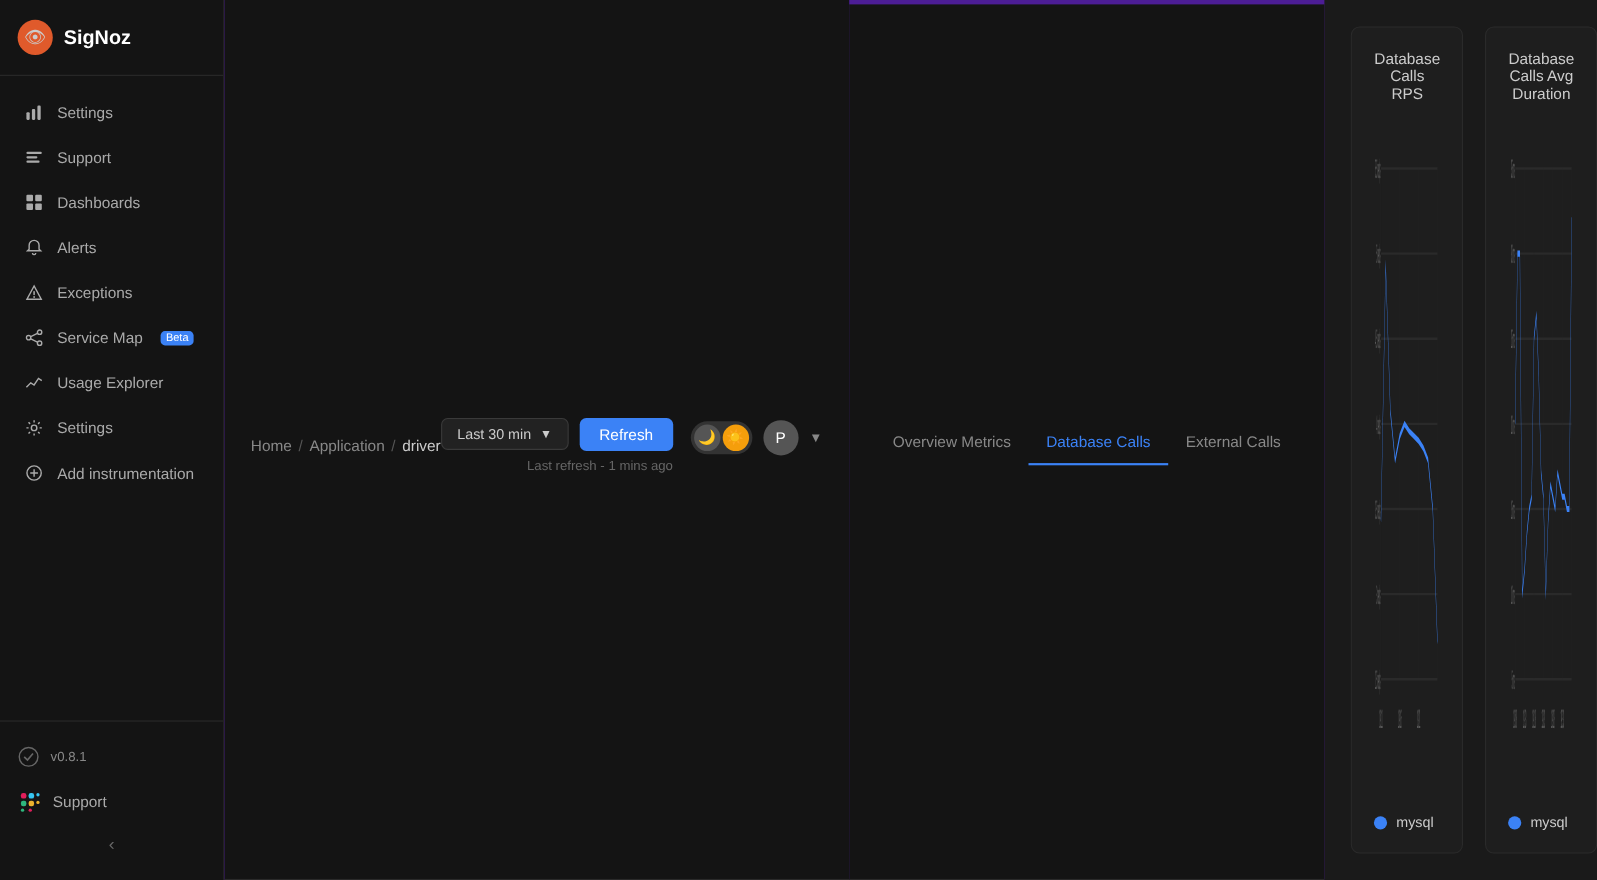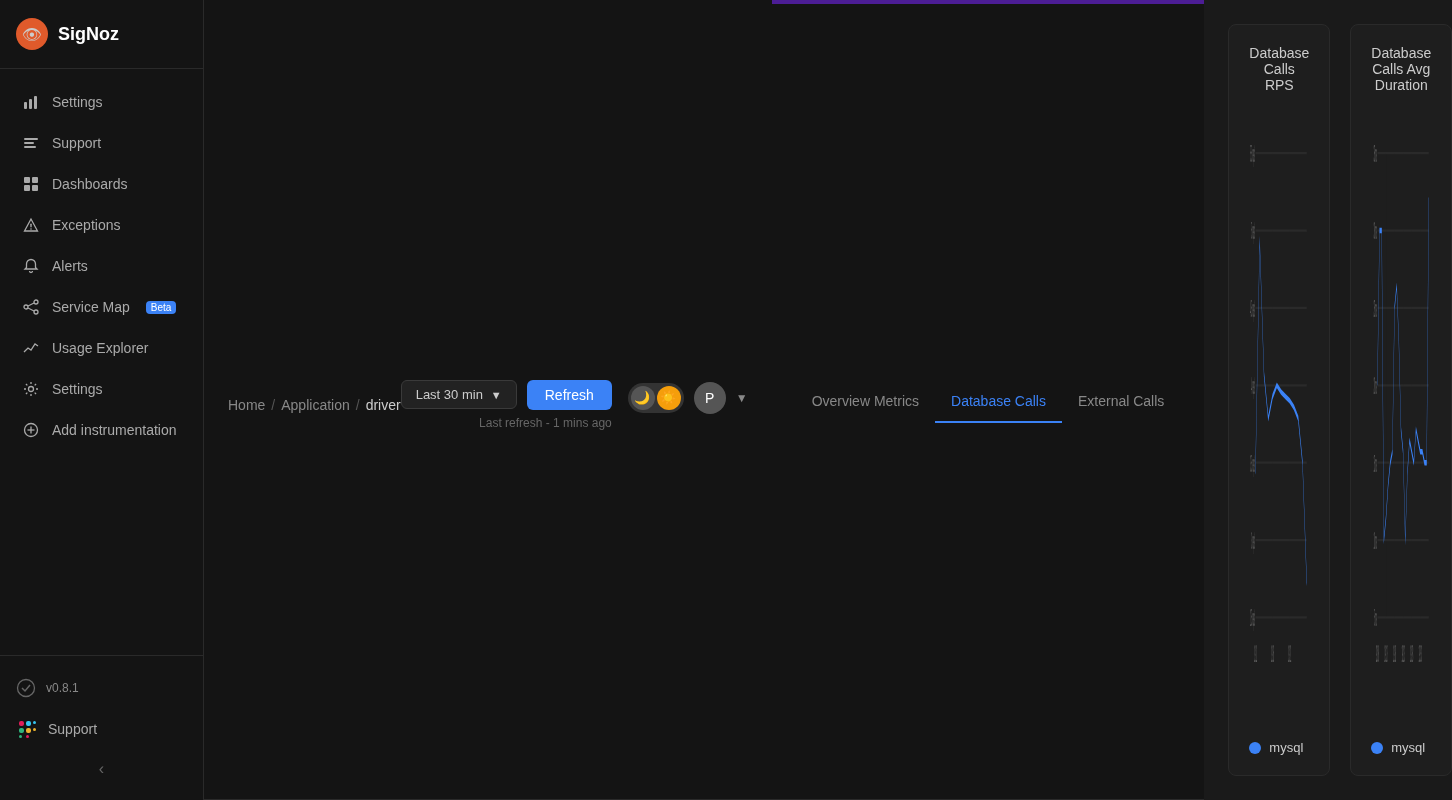--- a/index.html
+++ b/index.html
@@ -304,36 +304,36 @@
             <rect x="1" y="9" width="6" height="6" rx="1" fill="#aaa"></rect>
             <rect x="9" y="9" width="6" height="6" rx="1" fill="#aaa"></rect>
           </svg>
       </span>
       <span>Dashboards</span>
     </div>
 
     <div class="nav-item">
       <span class="nav-icon">
         <svg width="16" height="16" viewBox="0 0 16 16" fill="none">
+            <path d="M8 1.5A4.5 4.5 0 003.5 6v3.5L2 11h12l-1.5-1.5V6A4.5 4.5 0 008 1.5z" fill="none" stroke="#aaa" stroke-width="1.3"></path>
+            <path d="M6.5 13a1.5 1.5 0 003 0" fill="none" stroke="#aaa" stroke-width="1.3"></path>
+          </svg>
+      </span>
+      <span>Alerts</span>
+    </div>
+
+    <div class="nav-item">
+      <span class="nav-icon">
+        <svg width="16" height="16" viewBox="0 0 16 16" fill="none">
             <path d="M8 2L1.5 14h13L8 2z" fill="none" stroke="#aaa" stroke-width="1.3"></path>
             <rect x="7.3" y="6.5" width="1.4" height="4" rx="0.7" fill="#aaa"></rect>
             <circle cx="8" cy="12" r="0.8" fill="#aaa"></circle>
           </svg>
       </span>
       <span>Exceptions</span>
-    </div>
-
-    <div class="nav-item">
-      <span class="nav-icon">
-        <svg width="16" height="16" viewBox="0 0 16 16" fill="none">
-            <path d="M8 1.5A4.5 4.5 0 003.5 6v3.5L2 11h12l-1.5-1.5V6A4.5 4.5 0 008 1.5z" fill="none" stroke="#aaa" stroke-width="1.3"></path>
-            <path d="M6.5 13a1.5 1.5 0 003 0" fill="none" stroke="#aaa" stroke-width="1.3"></path>
-          </svg>
-      </span>
-      <span>Alerts</span>
     </div>
 
     <div class="nav-item">
       <span class="nav-icon">
         <svg width="16" height="16" viewBox="0 0 16 16" fill="none">
             <circle cx="13" cy="3" r="2" fill="none" stroke="#aaa" stroke-width="1.3"></circle>
             <circle cx="3" cy="8" r="2" fill="none" stroke="#aaa" stroke-width="1.3"></circle>
             <circle cx="13" cy="13" r="2" fill="none" stroke="#aaa" stroke-width="1.3"></circle>
             <line x1="5" y1="7" x2="11" y2="4" stroke="#aaa" stroke-width="1.2"></line>
             <line x1="5" y1="9" x2="11" y2="12" stroke="#aaa" stroke-width="1.2"></line>

